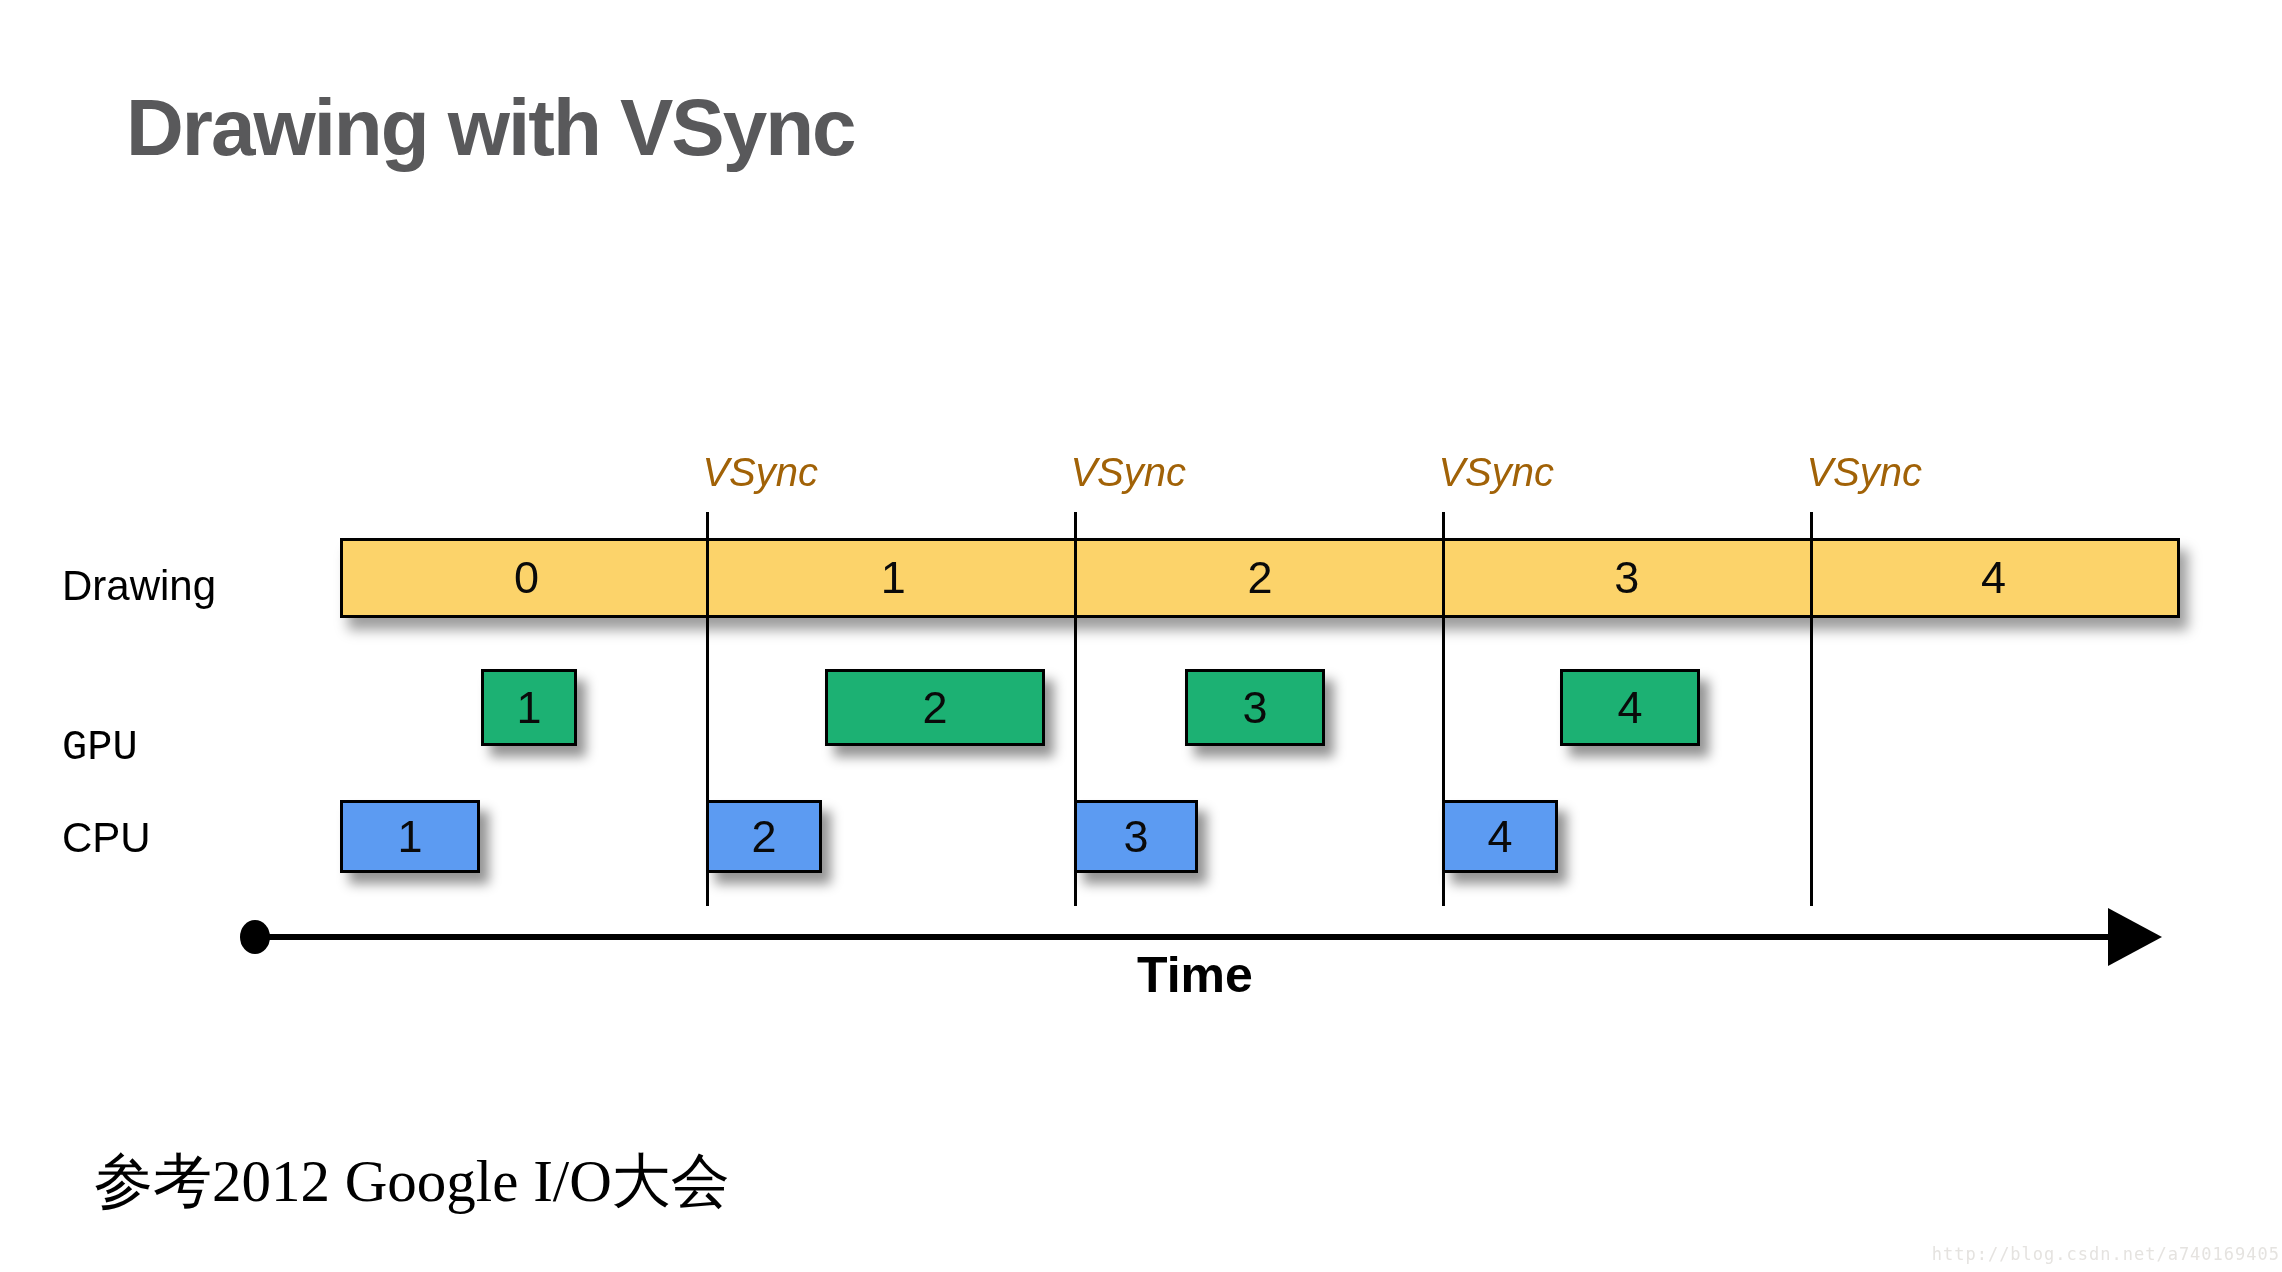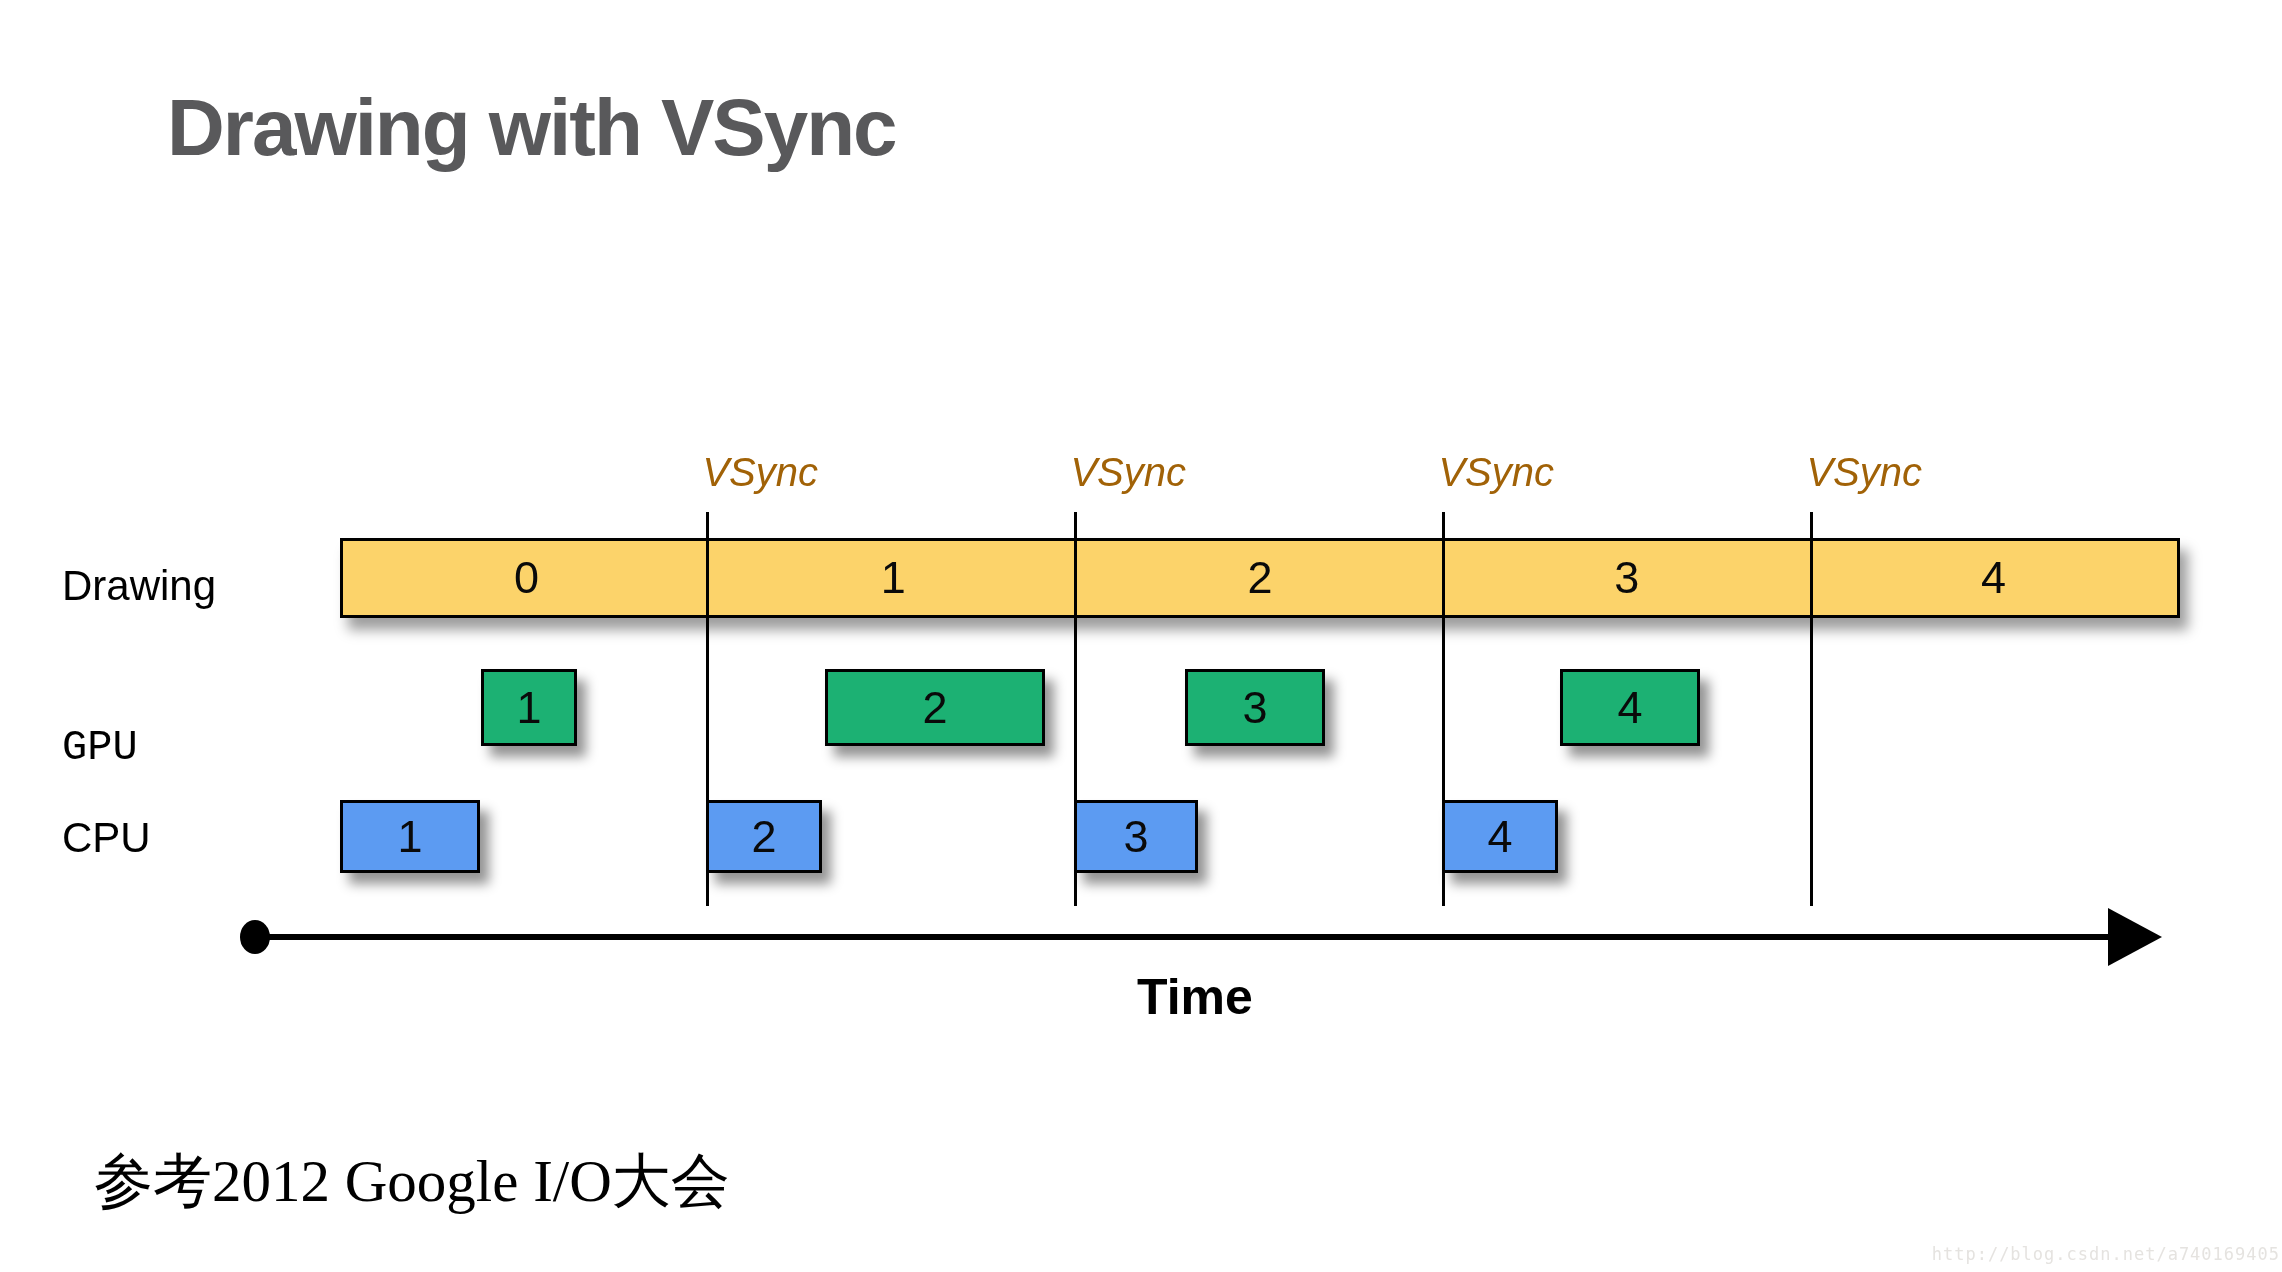--- a/index.html
+++ b/index.html
@@ -7,21 +7,20 @@
     position: relative;
     width: 2282px; height: 1272px;
     background: #ffffff;
     overflow: hidden;
     font-family: "Liberation Sans", sans-serif;
   }
   .title {
     position: absolute; left: 126px; top: 82px;
     font-size: 80px; font-weight: bold; letter-spacing: -2px;
     color: #59595b;
-    margin-left: 41px;
   }
   
   .vsync-label {
     position: absolute; top: 450px; width: 220px;
     text-align: right; font-size: 40px; color: #a16207; font-style: italic;
   }
   .vl-0 { left: 598px; } .vl-1 { left: 966px; } .vl-2 { left: 1334px; } .vl-3 { left: 1702px; }
   .vsync-line {
     position: absolute; top: 512px; width: 3px; height: 394px;
     background: #000; z-index: 3;
@@ -78,21 +77,21 @@
   }
   .time-axis-arrow {
     position: absolute; left: 2108px; top: 908px;
     width: 0; height: 0;
     border-top: 29px solid transparent;
     border-bottom: 29px solid transparent;
     border-left: 54px solid #000;
     z-index: 2;
   }
   .time-label {
-    position: absolute; left: 1085px; top: 968px; width: 220px;
+    position: absolute; left: 1085px; top: 946px; width: 220px;
     text-align: center; font-size: 50px; font-weight: 600; color: #000;
   }
   .citation {
     position: absolute; left: 94px; top: 1142px;
     font-family: "Liberation Serif", serif;
     font-size: 59px; color: #000;
   }
   .watermark {
     position: absolute; right: 2px; bottom: 8px;
     font-family: "DejaVu Sans Mono", monospace;

